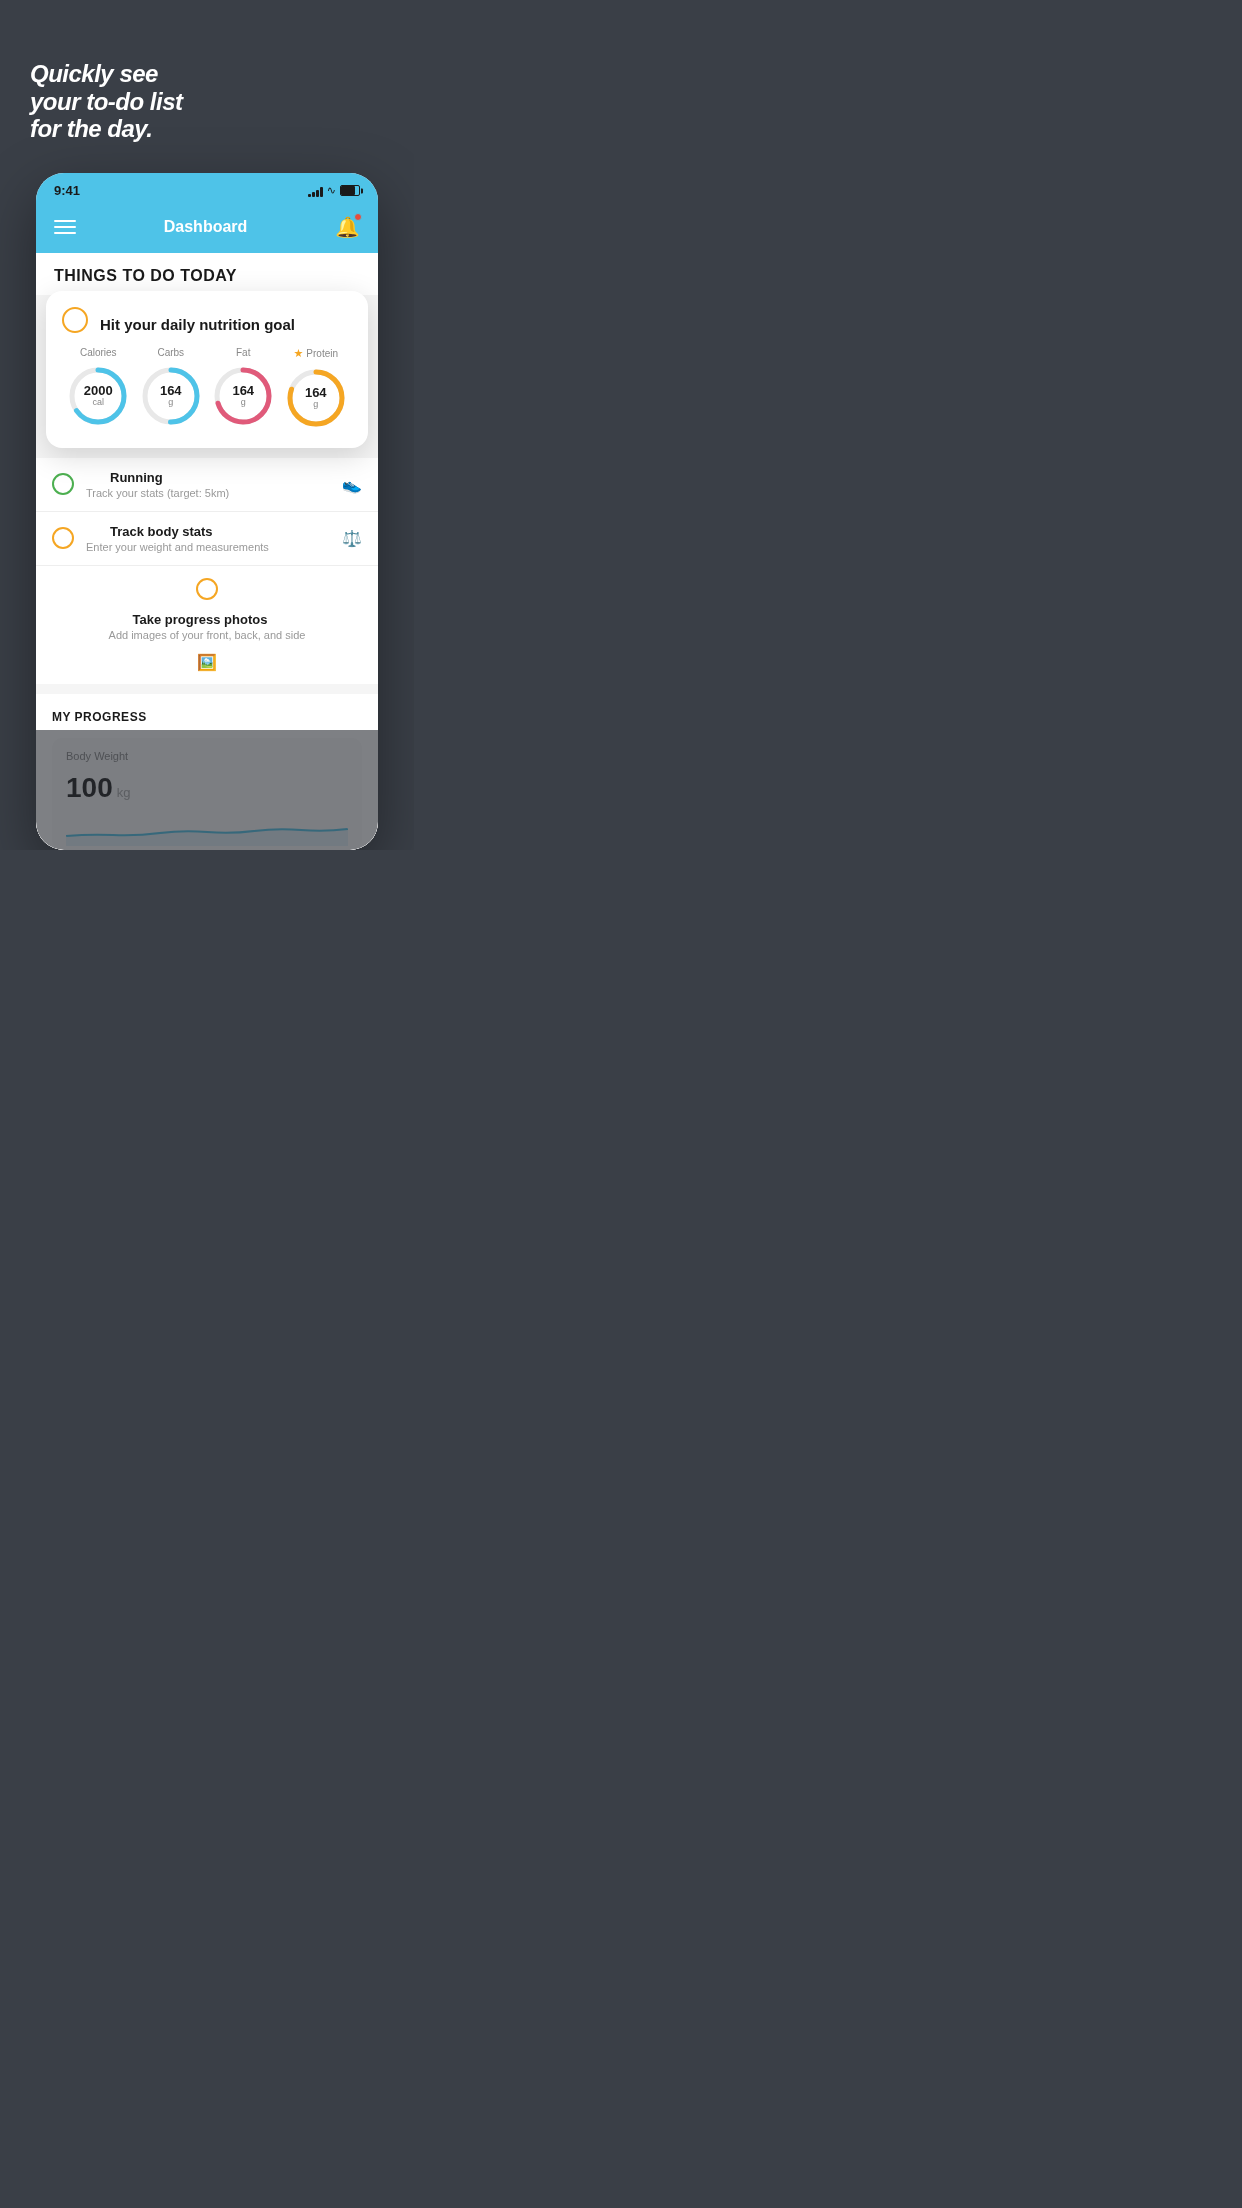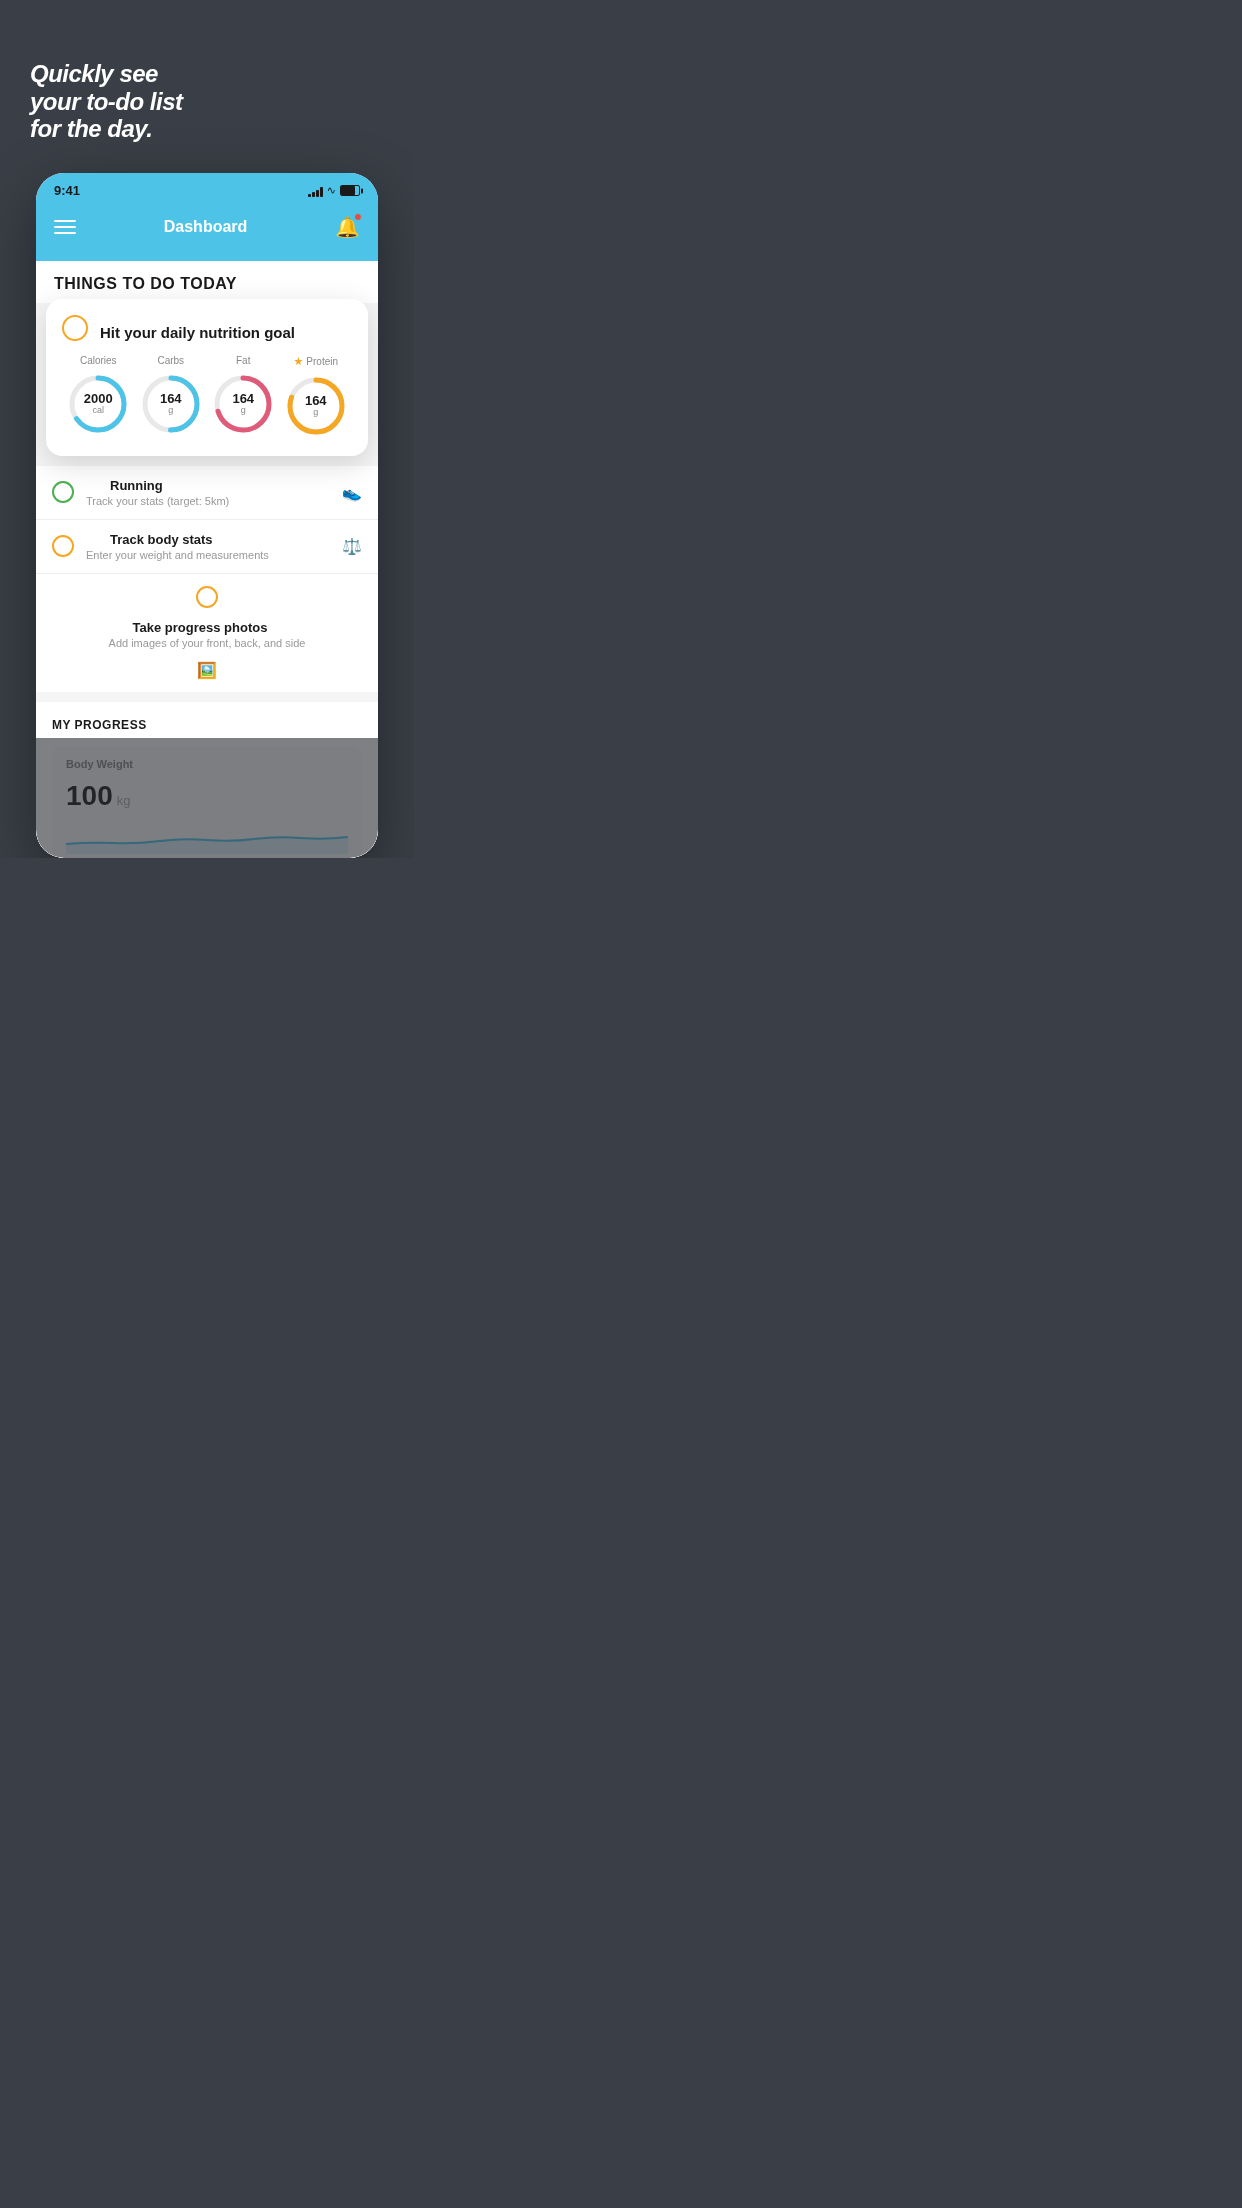--- a/index.html
+++ b/index.html
@@ -111,21 +111,21 @@
       background: #1a1a1a;
       border-radius: 1px;
     }
 
     
     .nav-bar {
       background: #4ec3e8;
       display: flex;
       justify-content: space-between;
       align-items: center;
-      padding: 10px 18px 22px 18px;
+      padding: 10px 18px 14px 18px;
     }
 
     .hamburger {
       display: flex;
       flex-direction: column;
       gap: 4px;
     }
     .hamburger span {
       display: block;
       width: 22px;
@@ -349,21 +349,20 @@
       background: #f9f9f9;
       border-radius: 10px;
       padding: 12px 14px 0 14px;
       overflow: hidden;
     }
 
     .progress-card-title {
       font-size: 11px;
       color: #888;
       margin-bottom: 10px;
-      font-weight: bold;
     }
 
     .progress-value-row {
       display: flex;
       align-items: baseline;
       gap: 4px;
       margin-bottom: 12px;
     }
 
     .progress-value {

